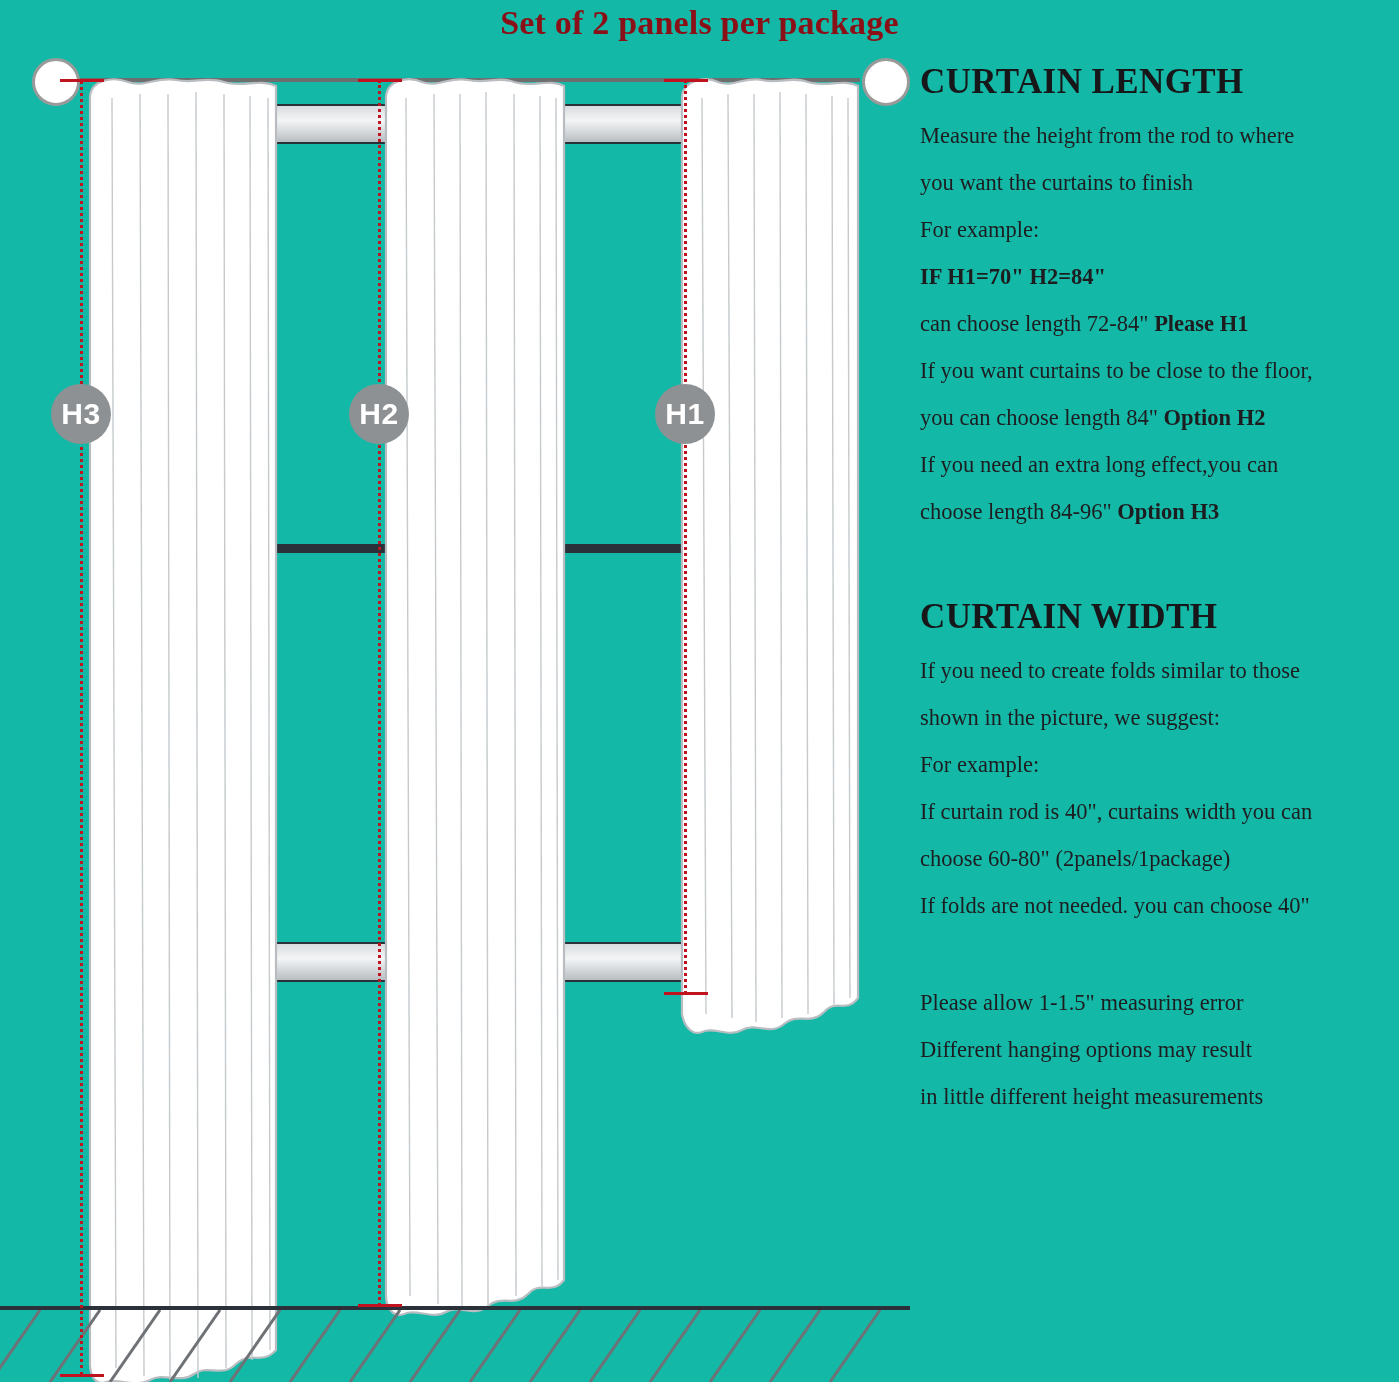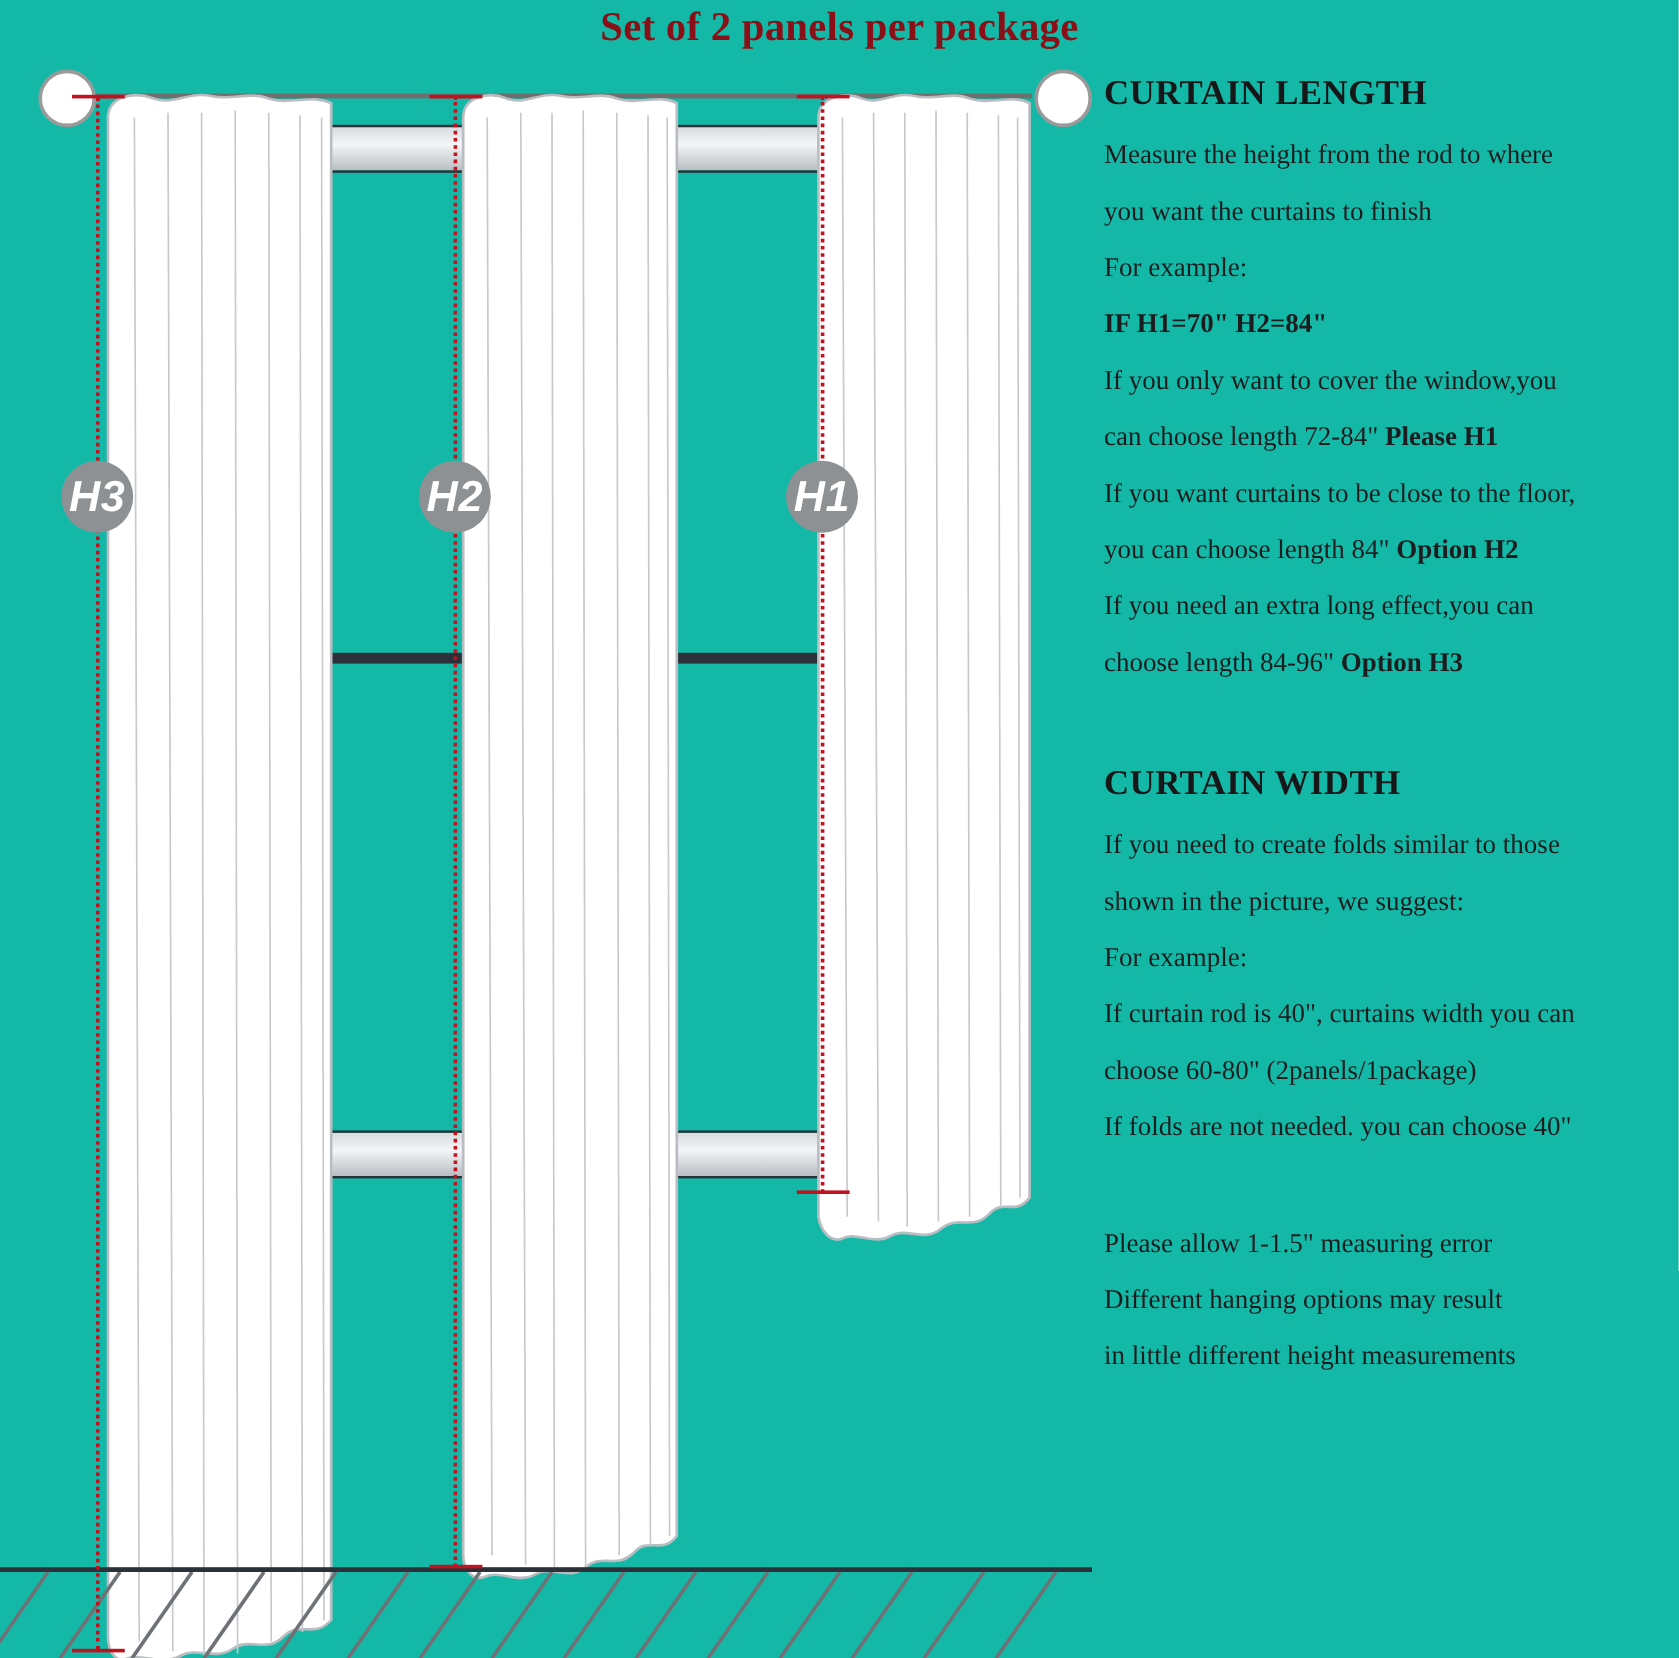--- a/index.html
+++ b/index.html
@@ -124,40 +124,39 @@
     background: #c1121f;
   }
   .badge {
     position: absolute;
     width: 60px;
     height: 60px;
     border-radius: 50%;
     background: #8e9194;
     color: #ffffff;
     font-family: "Liberation Sans", sans-serif;
-    font-size: 36px;
+    font-size: 30px;
     font-weight: bold;
     display: flex;
     align-items: center;
     justify-content: center;
     letter-spacing: 0.5px;
-    font-style: italic;
   }
 
   
   #text-col {
     position: absolute;
     left: 920px;
     top: 62px;
     width: 470px;
   }
   .heading {
     font-family: "Liberation Serif", serif;
     font-weight: bold;
-    font-size: 29px;
+    font-size: 35px;
     color: #17171a;
     letter-spacing: 0.4px;
     margin: 0 0 10px 0;
   }
   .para {
     font-family: "Liberation Serif", serif;
     font-size: 22.5px;
     color: #1d1d20;
     line-height: 47px;
     white-space: nowrap;
@@ -277,21 +276,20 @@
   </div>
 
   <div id="text-col">
 
     <div class="block">
       <div class="heading">CURTAIN LENGTH</div>
       <div class="para"><span>Measure the height from the rod to where</span></div>
       <div class="para"><span>you want the curtains to finish</span></div>
       <div class="para"><span>For example:</span></div>
       <div class="para"><b>IF H1=70"  H2=84"</b></div>
-      <div class="para"><span>If you only want to cover the window,you</span></div>
       <div class="para"><span>can choose length 72-84" </span><b>Please H1</b></div>
       <div class="para"><span>If you want curtains to be close to the floor,</span></div>
       <div class="para"><span>you can choose length 84" </span><b>Option H2</b></div>
       <div class="para"><span>If you need an extra long effect,you can</span></div>
       <div class="para"><span>choose length 84-96" </span><b>Option H3</b></div>
     </div>
 
     <div class="sec-gap"></div>
 
     <div class="block">

